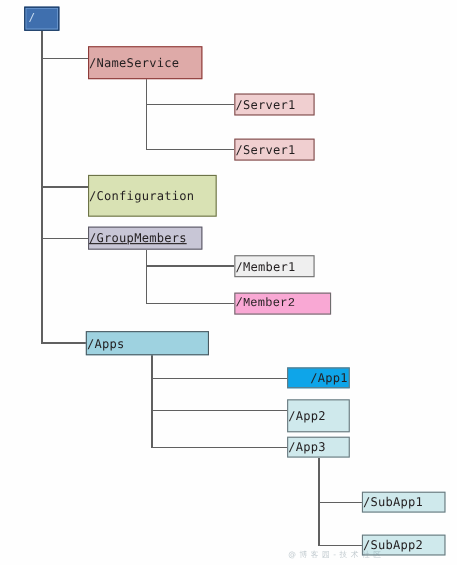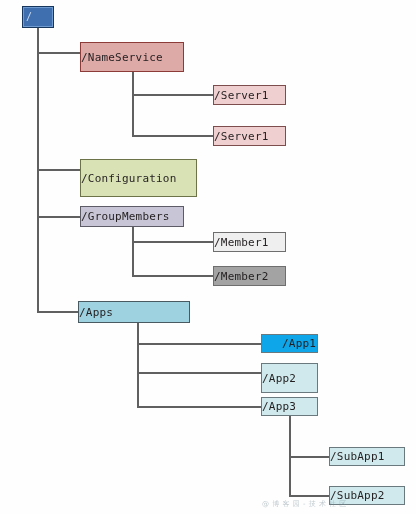--- a/index.html
+++ b/index.html
@@ -68,20 +68,21 @@
   .n-green {
     background: #d9e2b4;
     border-color: #6d7348;
     justify-content: center;
   }
   
   .n-lav {
     background: #c8c6d6;
     border-color: #5d5b66;
     justify-content: flex-start;
+    text-decoration: underline;
   }
   
   .n-grey {
     background: #efefef;
     border-color: #6e6e6e;
     justify-content: center;
   }
   
   .n-cyan {
     background: #9ed2e0;
@@ -137,21 +138,21 @@
       </div>
       <div class="node n-green" style="left: 80px; top: 159px; width: 117px; height: 38px; background: rgb(217, 226, 180); border-color: rgb(109, 115, 72);">
         <span class="label">/Configuration</span>
       </div>
       <div class="node n-lav" style="left: 80px; top: 206px; width: 104px; height: 21px; background: rgb(200, 198, 214); border-color: rgb(93, 91, 102);">
         <span class="label">/GroupMembers</span>
       </div>
       <div class="node n-grey" style="left: 213px; top: 232px; width: 73px; height: 20px; background: rgb(239, 239, 239); border-color: rgb(110, 110, 110);">
         <span class="label">/Member1</span>
       </div>
-      <div class="node n-grey" style="left: 213px; top: 266px; width: 73px; height: 20px; background: #a3a3a3; border-color: rgb(110, 110, 110);">
+      <div class="node n-grey" style="left: 213px; top: 266px; width: 88px; height: 20px; background: #f9a8d4; border-color: rgb(110, 110, 110); font-family: Liberation Mono, monospace;">
         <span class="label">/Member2</span>
       </div>
       <div class="node n-cyan" style="left: 78px; top: 301px; width: 112px; height: 22px; background: rgb(158, 210, 224); border-color: rgb(74, 90, 97); justify-content: center;">
         <span class="label">/Apps</span>
       </div>
       <div class="node n-cyan-light" style="left: 261px; top: 334px; width: 57px; height: 19px; background: #0ea5e9; border-color: rgb(105, 121, 126); padding-left: 20px;">
         <span class="label">/App1</span>
       </div>
       <div class="node n-cyan-light" style="left: 261px; top: 363px; width: 57px; height: 30px; background: rgb(207, 233, 236); border-color: rgb(105, 121, 126);">
         <span class="label">/App2</span>

